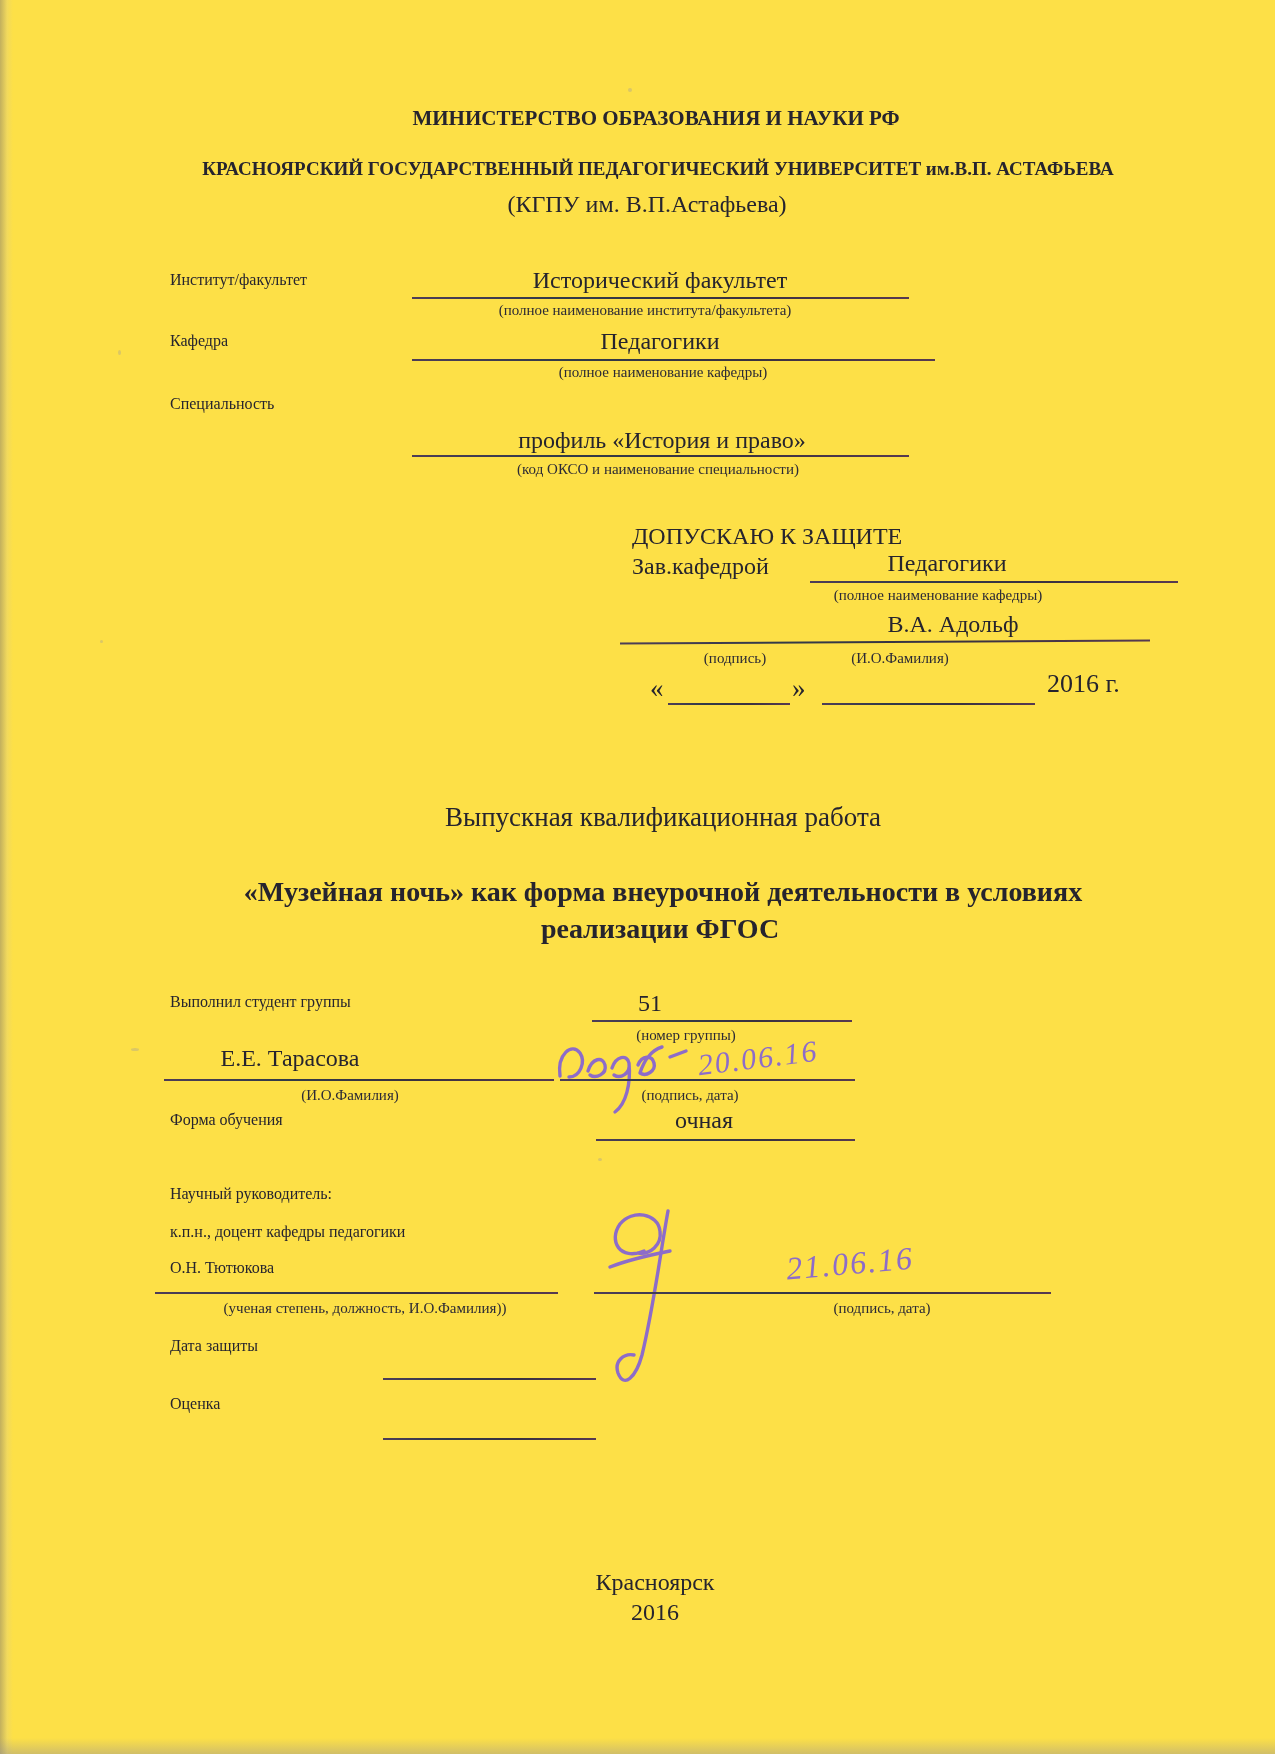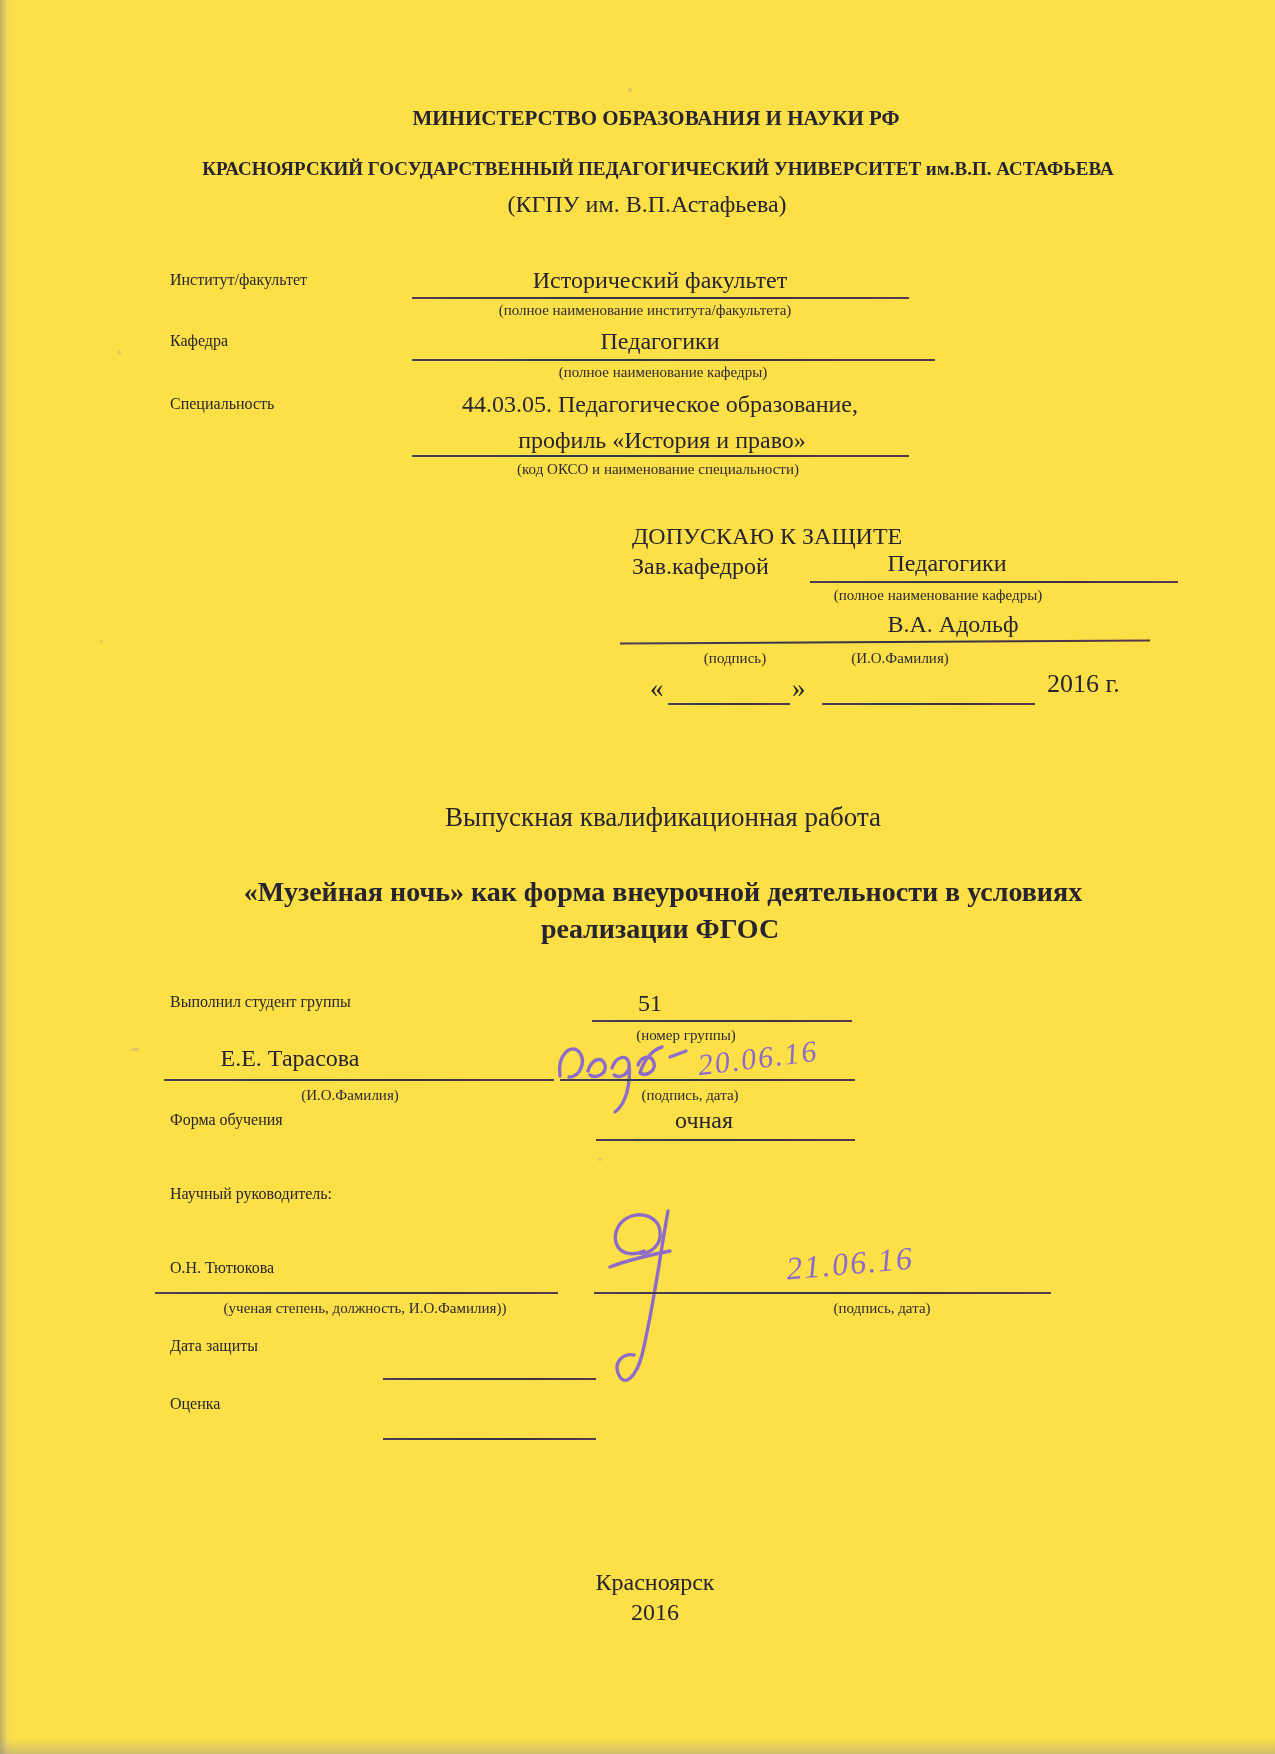--- a/index.html
+++ b/index.html
@@ -61,21 +61,20 @@
   <div class="t c val" style="left:660px;top:266px;">Исторический факультет</div>
   <div class="ln" style="left:412px;top:297px;width:497px;"></div>
   <div class="t c cap" style="left:645px;top:301px;">(полное наименование института/факультета)</div>
 
   <div class="t lbl" style="left:170px;top:331px;">Кафедра</div>
   <div class="t c val" style="left:660px;top:327px;">Педагогики</div>
   <div class="ln" style="left:412px;top:359px;width:523px;"></div>
   <div class="t c cap" style="left:663px;top:363px;">(полное наименование кафедры)</div>
 
   <div class="t lbl" style="left:170px;top:394px;">Специальность</div>
-  <div class="t c val" style="left:660px;top:390px;">44.03.05. Педагогическое образование,</div>
   <div class="t c val" style="left:662px;top:426px;font-family:Liberation Serif, serif;">профиль «История и право»</div>
   <div class="ln" style="left:412px;top:455px;width:497px;"></div>
   <div class="t c cap" style="left:658px;top:460px;">(код ОКСО и наименование специальности)</div>
 
   <div class="t" style="left:632px;top:522px;font-size:24px;">ДОПУСКАЮ К ЗАЩИТЕ</div>
   <div class="t" style="left:632px;top:552px;font-size:24px;">Зав.кафедрой</div>
   <div class="t c" style="left:947px;top:549px;font-size:24px;">Педагогики</div>
   <div class="ln" style="left:810px;top:581px;width:368px;"></div>
   <div class="t c cap" style="left:938px;top:586px;">(полное наименование кафедры)</div>
 
@@ -112,20 +111,21 @@
   </svg>
   <div class="t c hand" style="left:758px;top:1040px;font-size:30px;transform:translateX(-50%) rotate(-7deg);">20.06.16</div>
   <div class="ln" style="left:560px;top:1079px;width:295px;"></div>
   <div class="t c cap" style="left:690px;top:1086px;">(подпись, дата)</div>
 
   <div class="t lbl" style="left:170px;top:1110px;">Форма обучения</div>
   <div class="t c val" style="left:704px;top:1106px;">очная</div>
   <div class="ln" style="left:596px;top:1139px;width:259px;"></div>
 
   <div class="t lbl" style="left:170px;top:1184px;">Научный руководитель:</div>
+  <div class="t lbl" style="left:170px;top:1222px;">к.п.н., доцент кафедры педагогики</div>
   <div class="t lbl" style="left:170px;top:1258px;">О.Н. Тютюкова</div>
   <div class="ln" style="left:155px;top:1292px;width:403px;"></div>
   <div class="t c cap" style="left:365px;top:1299px;">(ученая степень, должность, И.О.Фамилия))</div>
 
   <svg class="sig" style="left:592px;top:1205px;" width="100" height="195" viewBox="0 0 100 195">
     <path d="M52,46 C28,56 16,36 28,19 C40,4 66,8 68,26 C70,40 58,50 46,48"></path>
     <path d="M76,6 C68,50 62,100 50,150 C44,172 32,184 26,168 C22,156 32,148 42,150"></path>
     <path d="M18,62 C38,54 58,50 78,46"></path>
   </svg>
   <div class="t c hand" style="left:850px;top:1244px;font-size:32px;transform:translateX(-50%) rotate(-5deg);">21.06.16</div>

